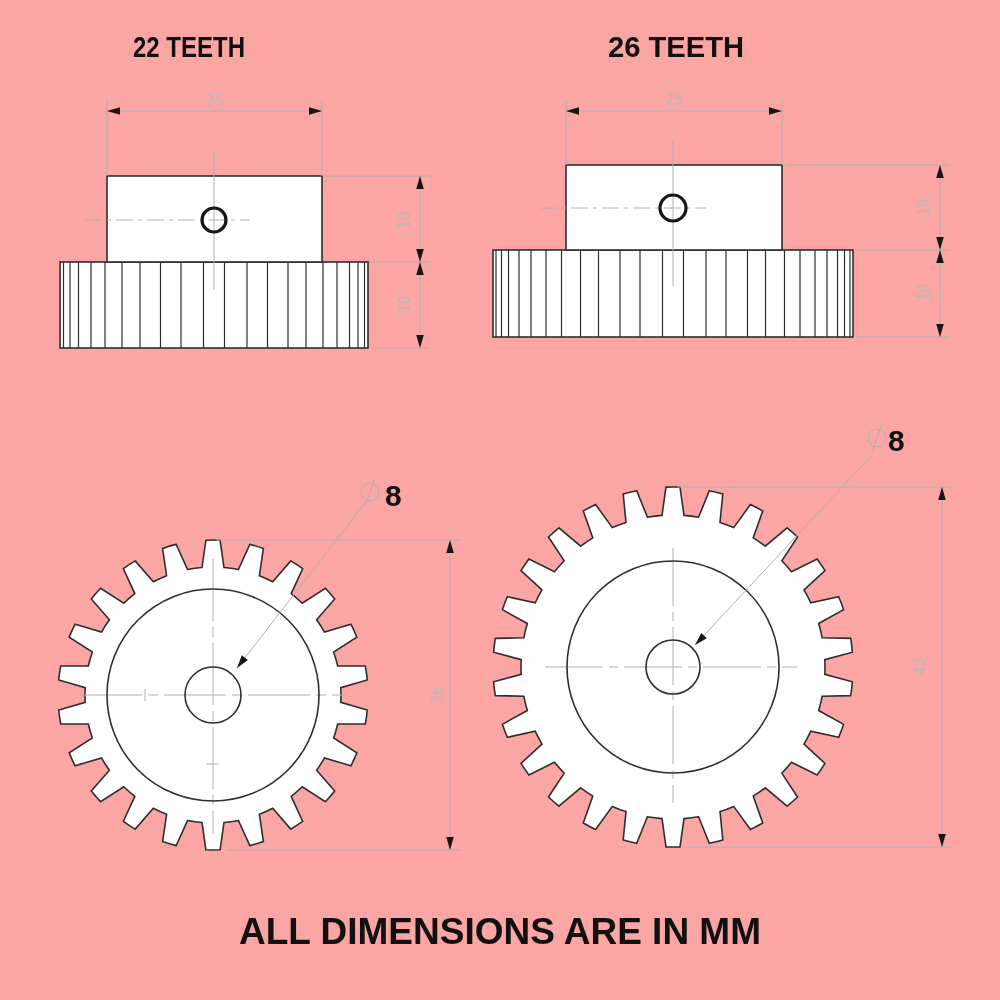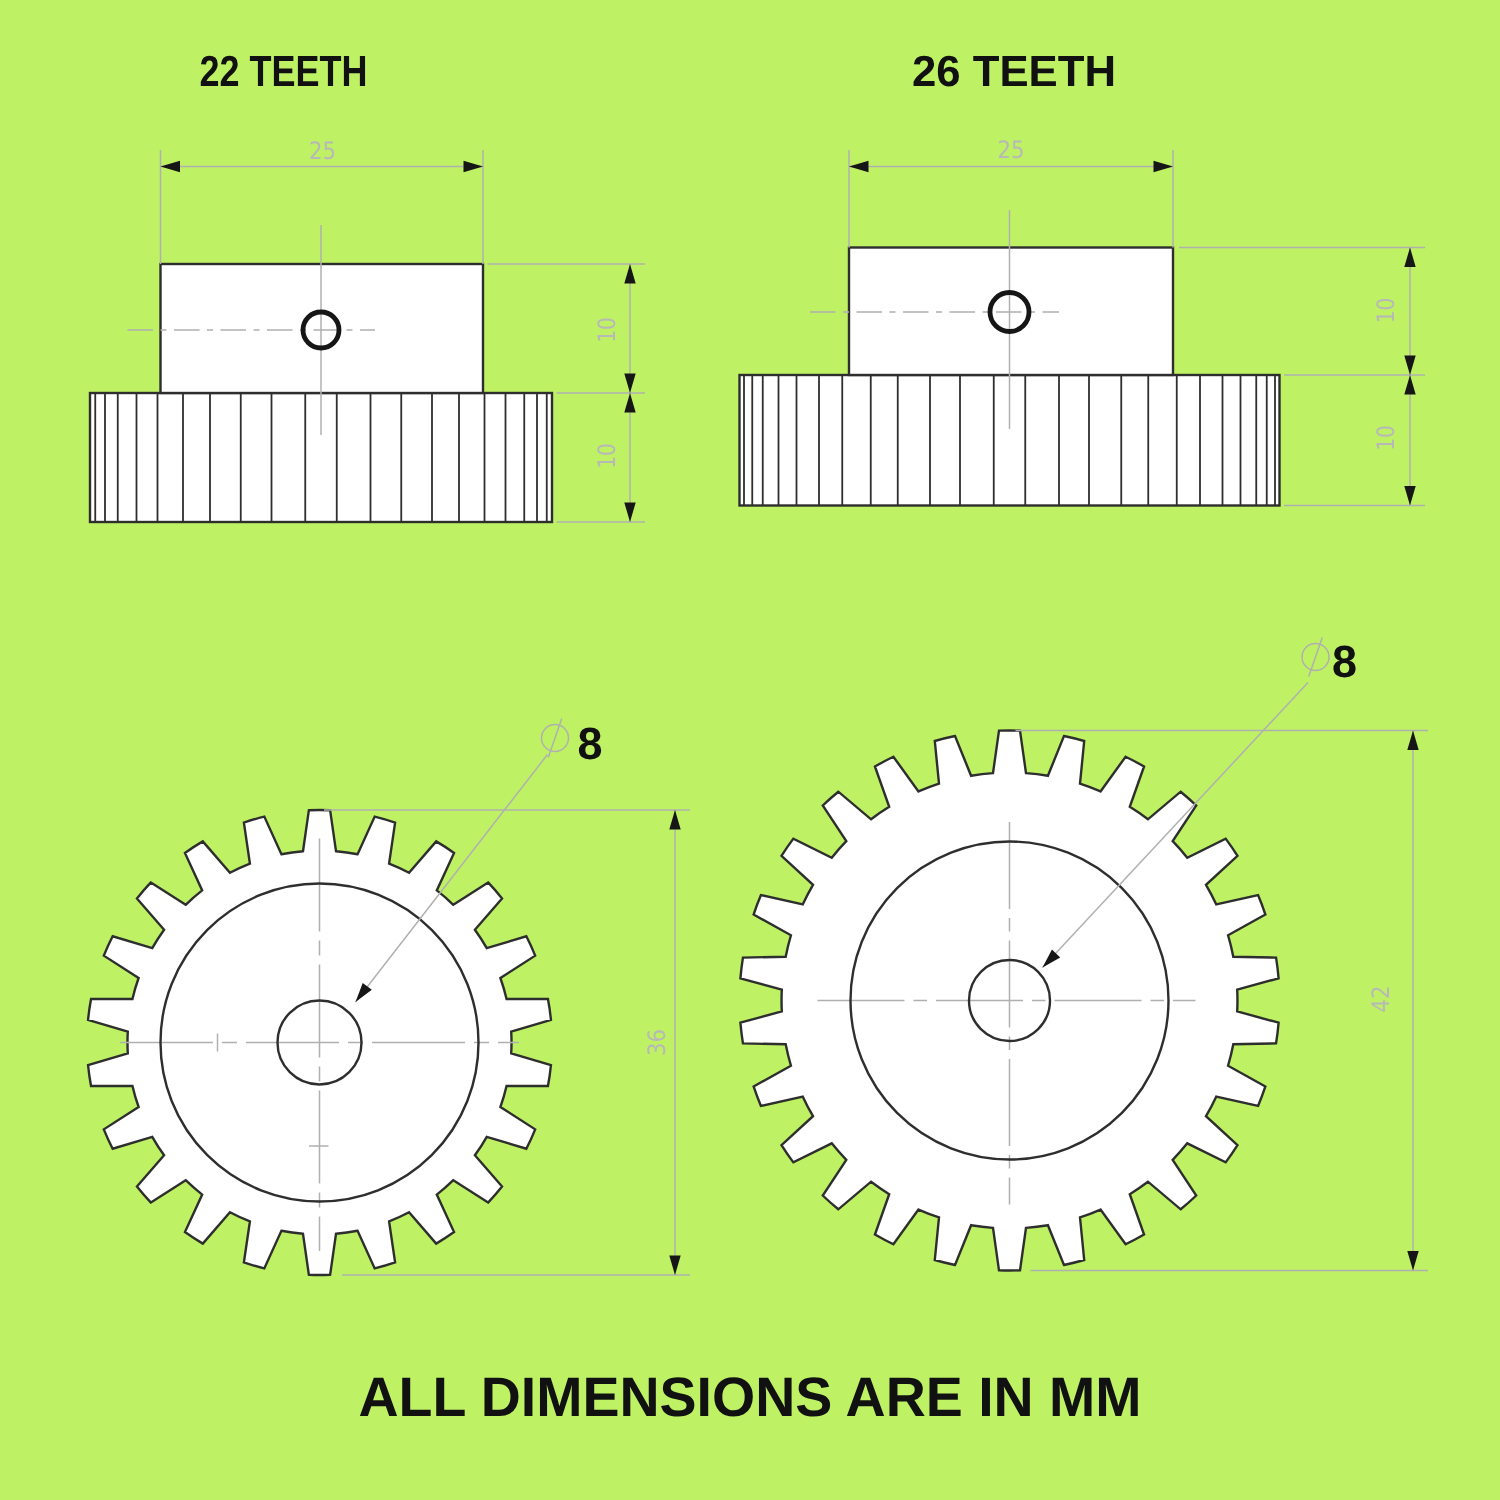--- a/index.html
+++ b/index.html
@@ -1,16 +1,16 @@
 <!DOCTYPE html>
 <html><head>
 <meta charset="utf-8">
 <style>
   html,body{margin:0;padding:0;background:#ffffff;}
-  .page{position:relative;width:1000px;height:1000px;background:#bef264;
+  .page{position:relative;width:1000px;height:1000px;background:#fca5a5;
         font-family:"Liberation Sans", sans-serif;}
   svg{display:block;}
   .title{font-family:"Liberation Sans", sans-serif;font-weight:bold;font-size:29px;fill:#111;}
   .note{font-family:"Liberation Sans", sans-serif;font-weight:bold;font-size:37px;fill:#111;}
   .bore{font-family:"Liberation Sans", sans-serif;font-weight:bold;font-size:30px;fill:#111;}
   .dimtext{font-family:"DejaVu Sans", sans-serif;font-size:16px;fill:#b8b8b8;}
   .outline{stroke:#2e2e2e;stroke-width:1.6;fill:none;}
   .outlinef{stroke:#2e2e2e;stroke-width:1.6;fill:#fff;}
   .toothline{stroke:#2e2e2e;stroke-width:1.2;}
   .boldhole{stroke:#161616;stroke-width:3.2;fill:none;}

